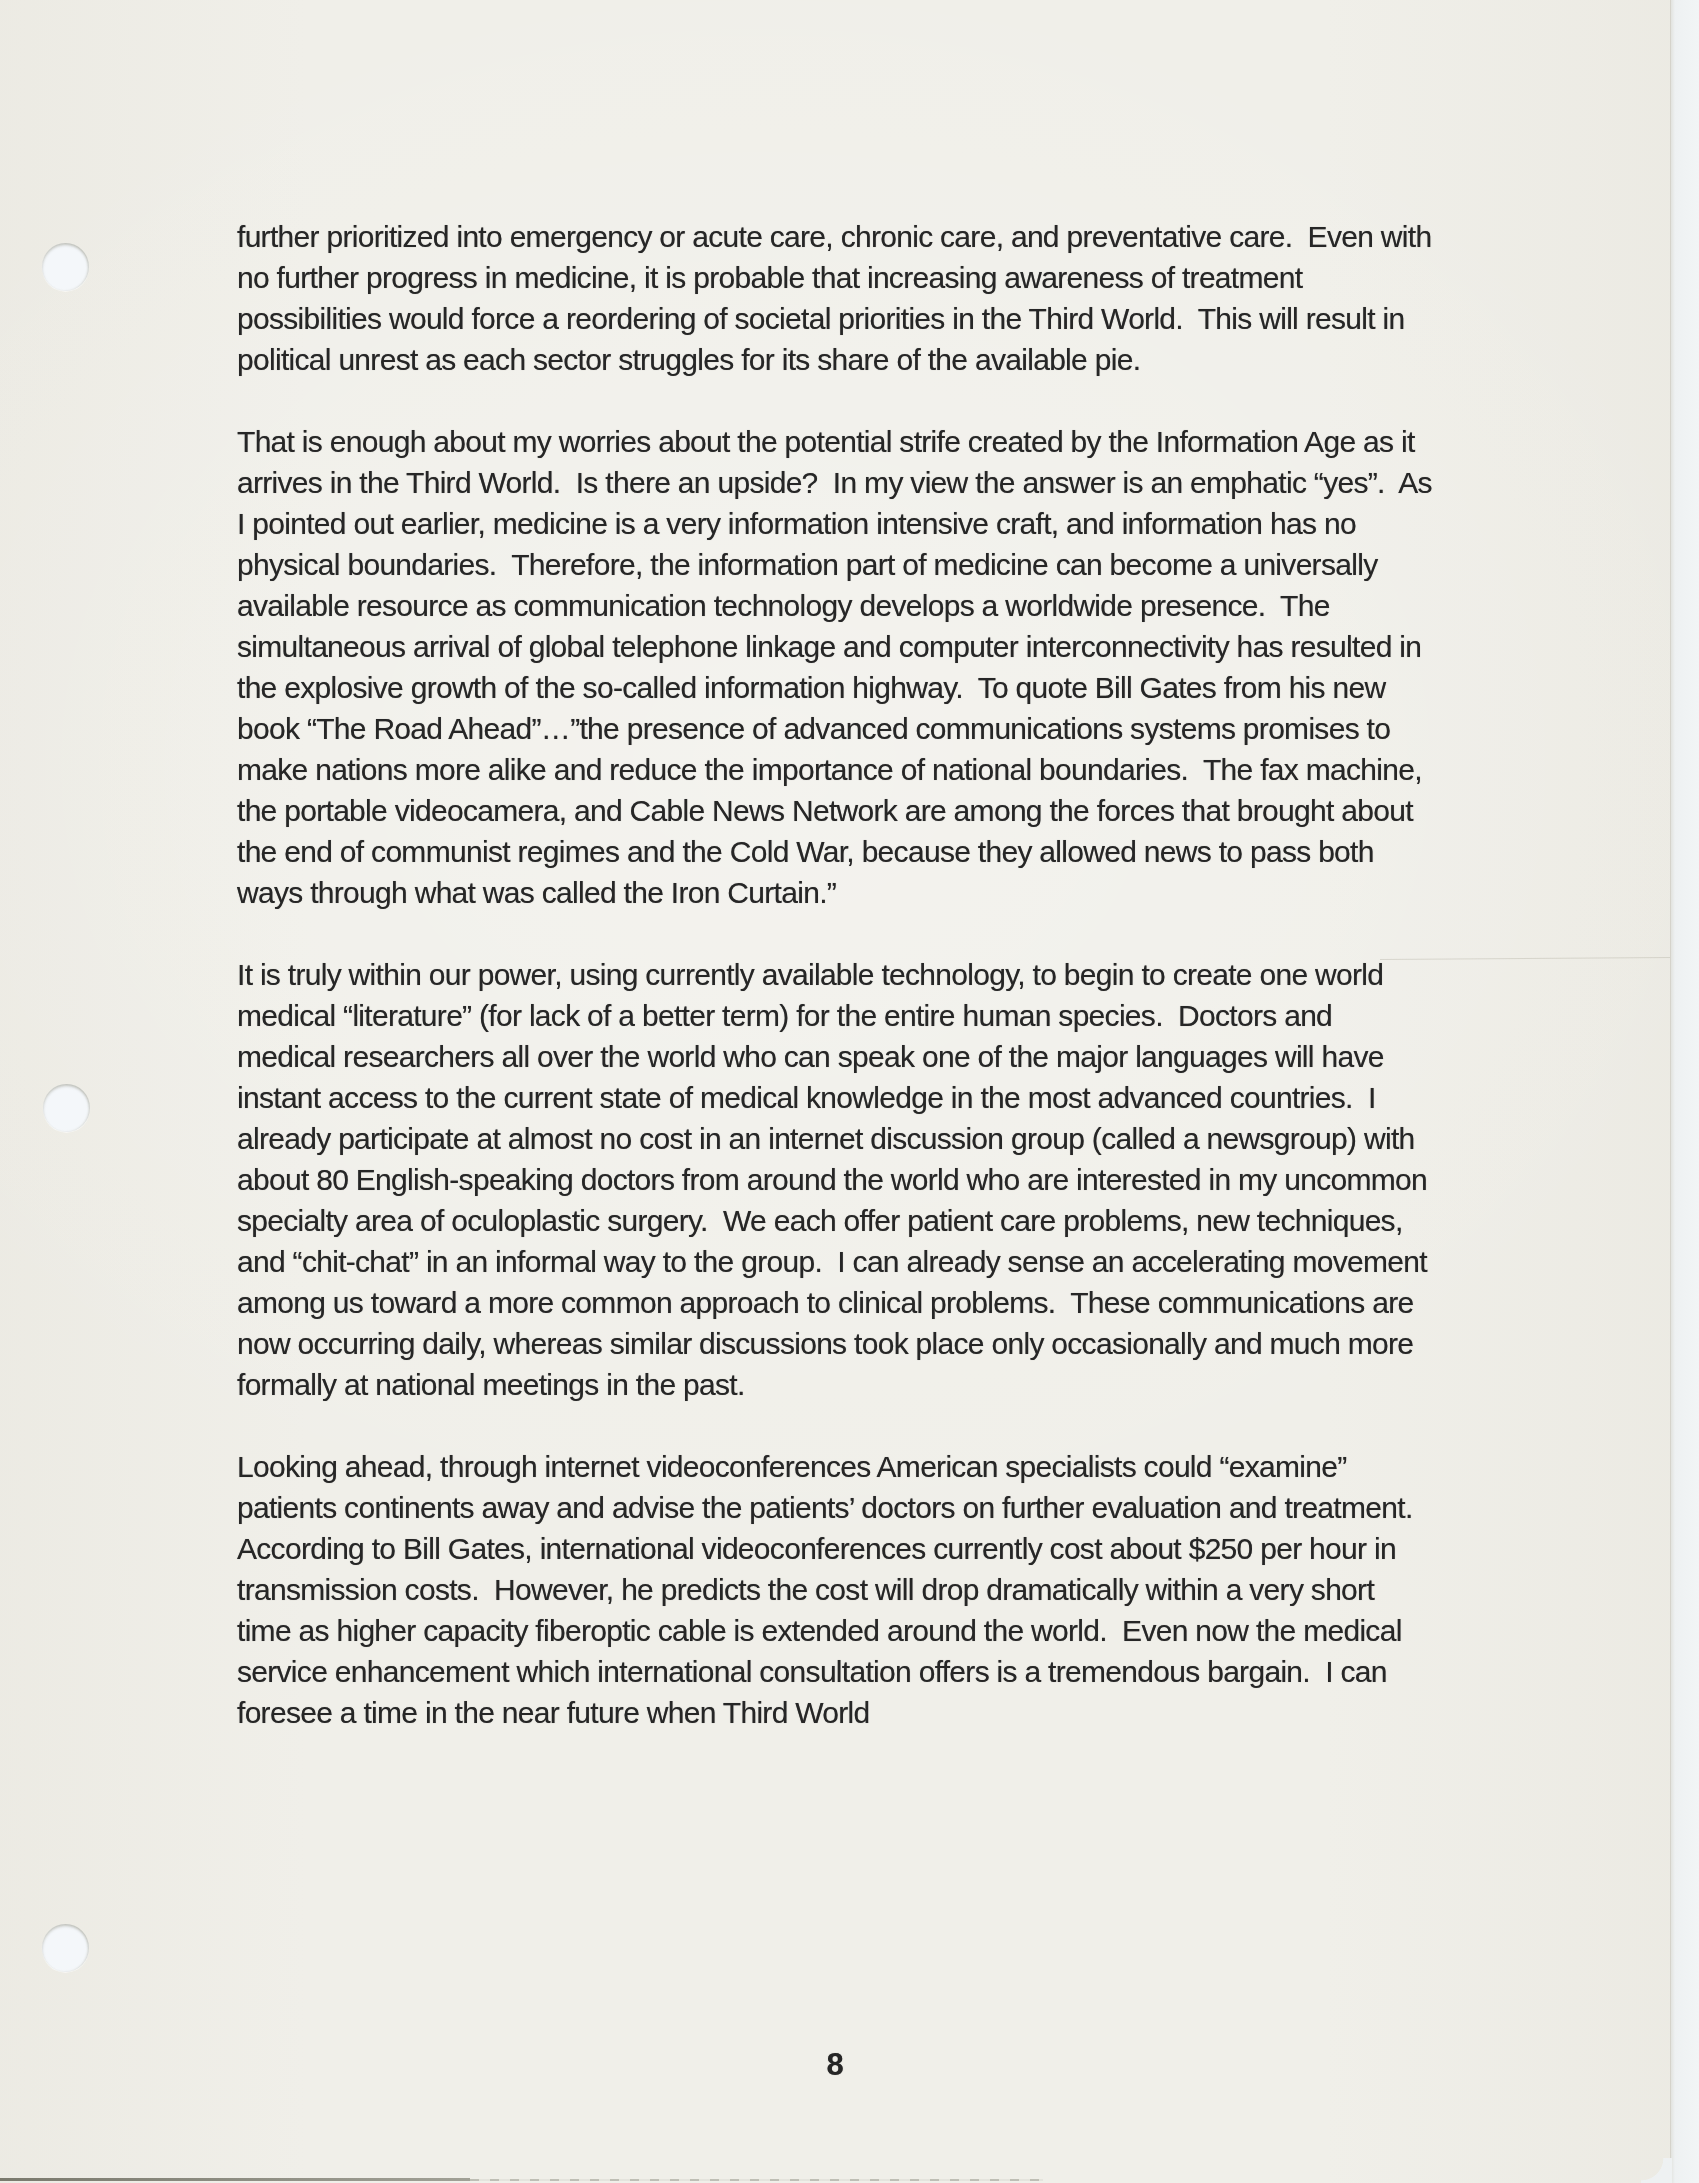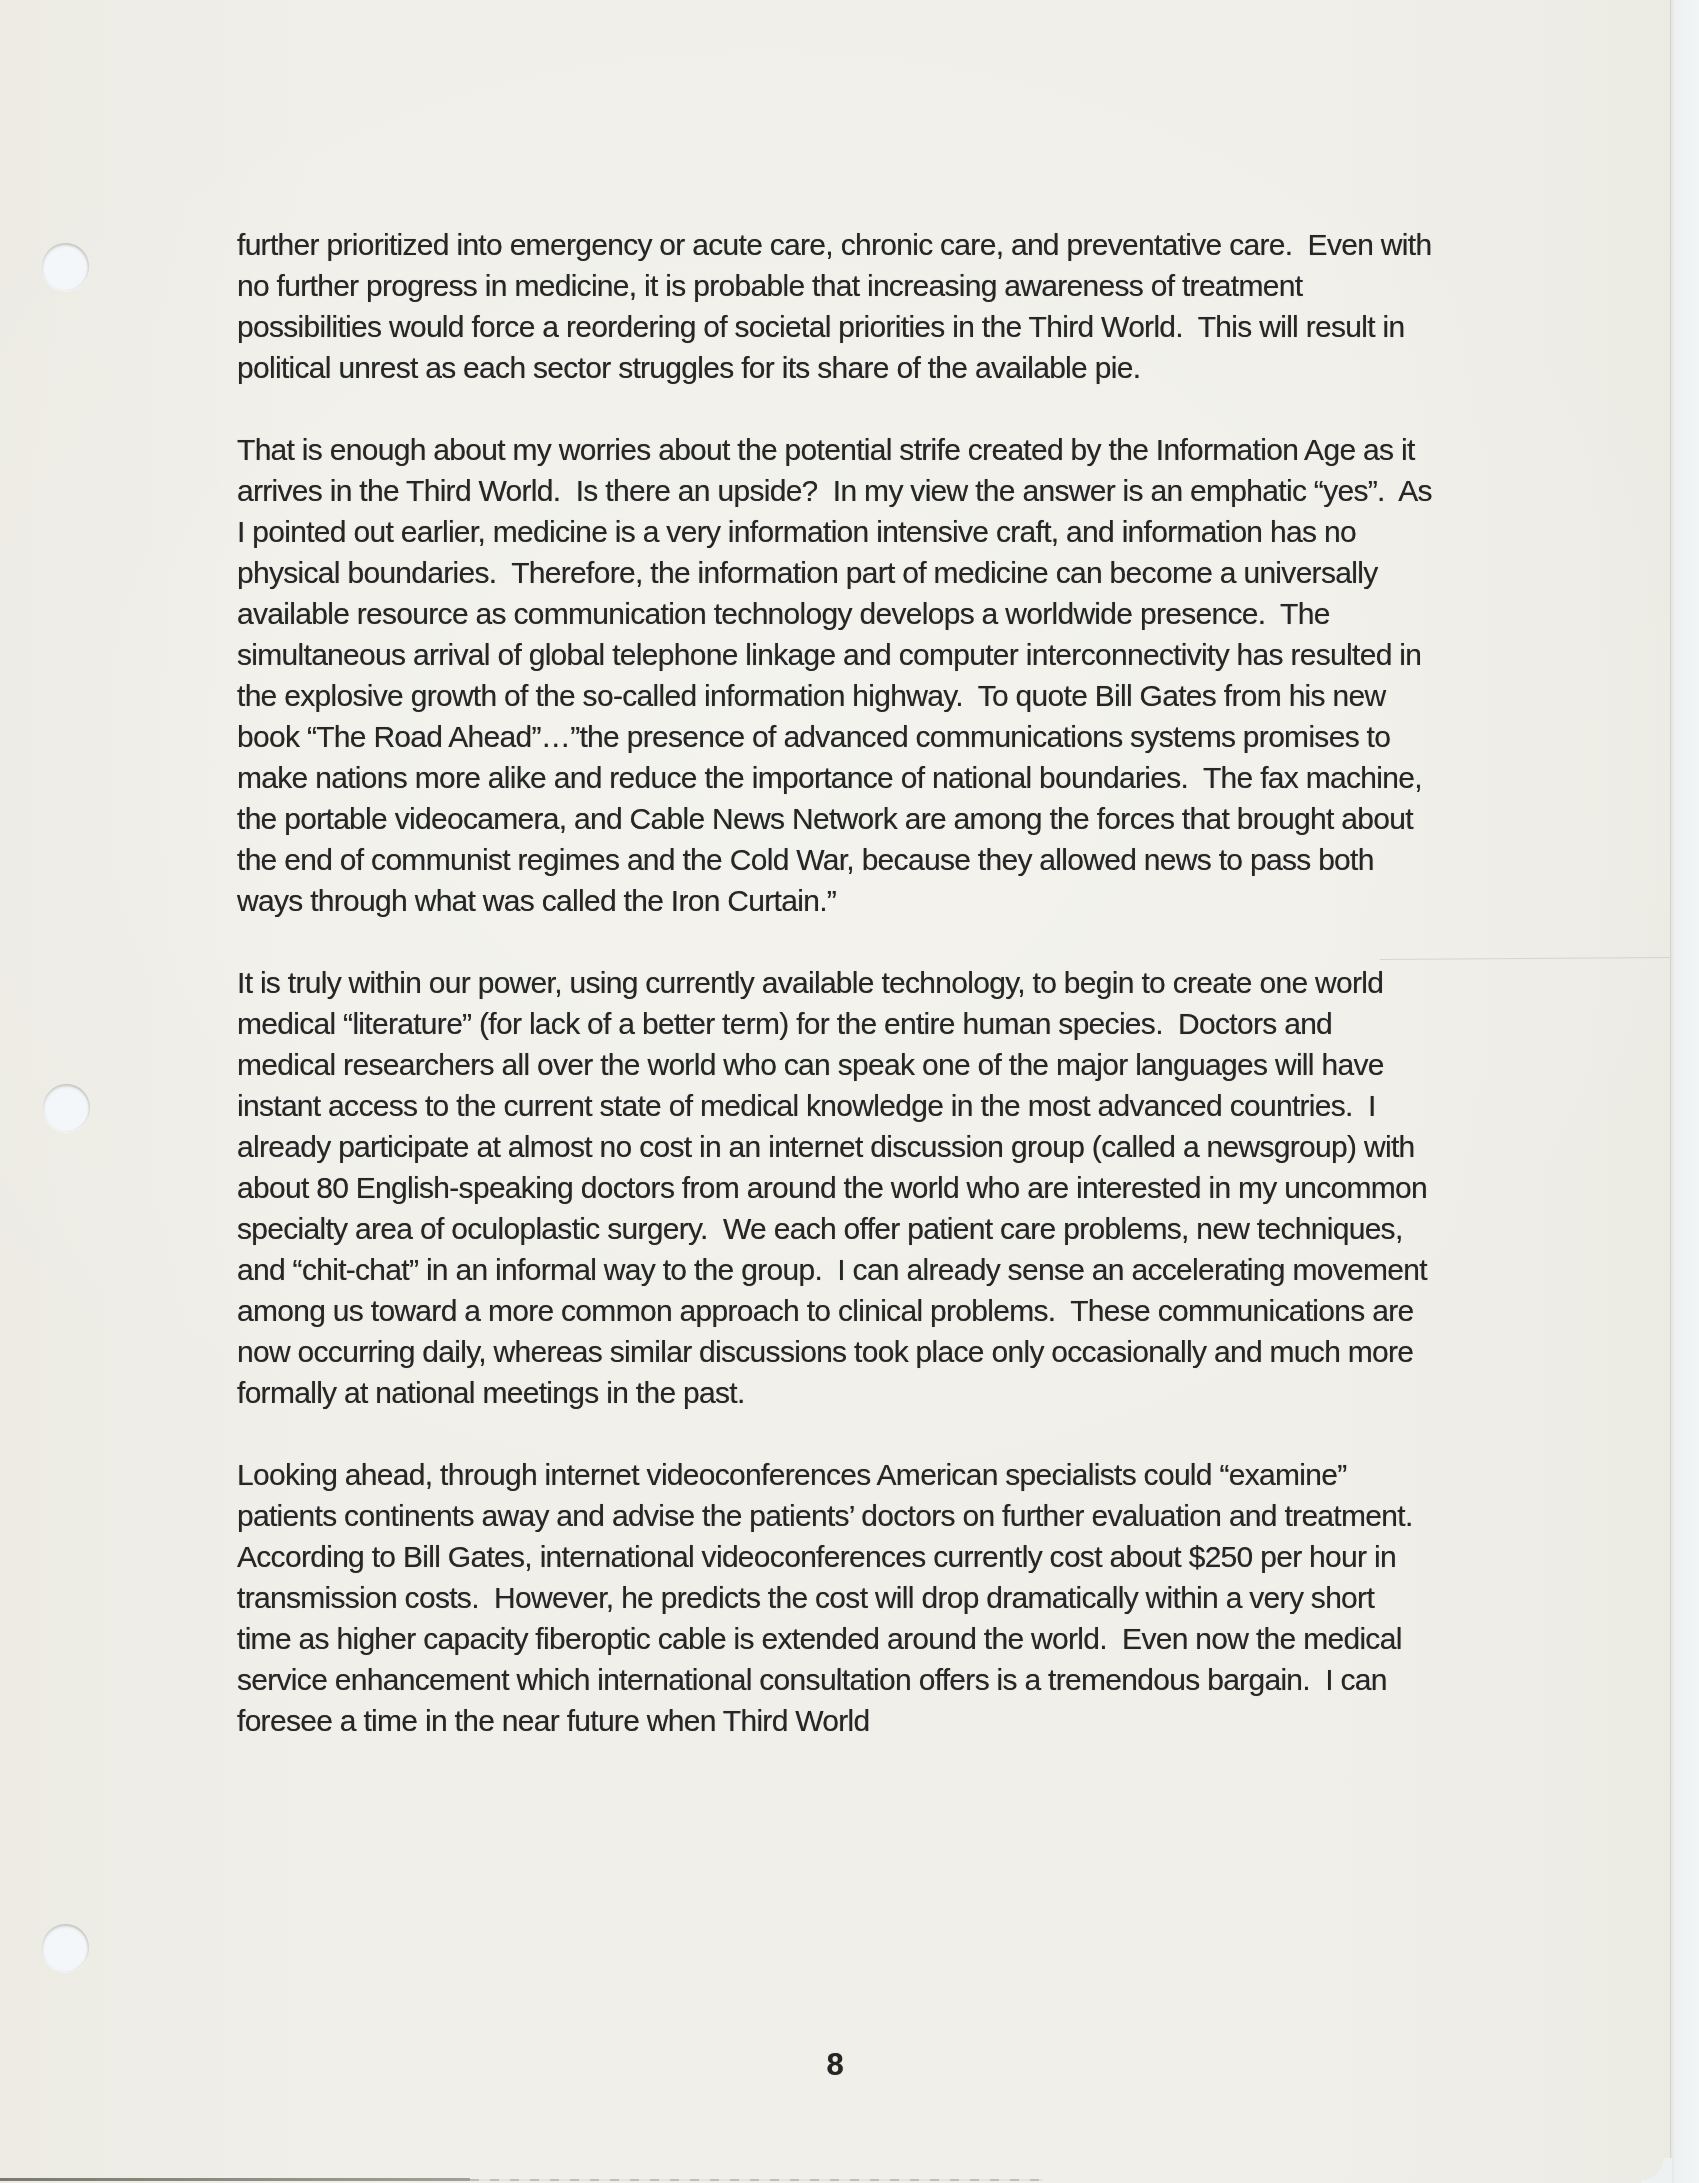--- a/index.html
+++ b/index.html
@@ -66,21 +66,21 @@
     left: 1380px;
     top: 958px;
     width: 291px;
     height: 1.3px;
     background: rgba(160,155,138,0.30);
     transform: rotate(-0.35deg);
   }
   .text-block {
     position: absolute;
     left: 237px;
-    top: 224px;
+    top: 216px;
     width: 1196px;
     font-family: "Liberation Sans", "DejaVu Sans", sans-serif;
     font-size: 30px;
     line-height: 41px;
     letter-spacing: -0.7px;
     color: #262626;
     text-align: left;
   }
   .text-block p {
     margin: 0 0 41px 0;

